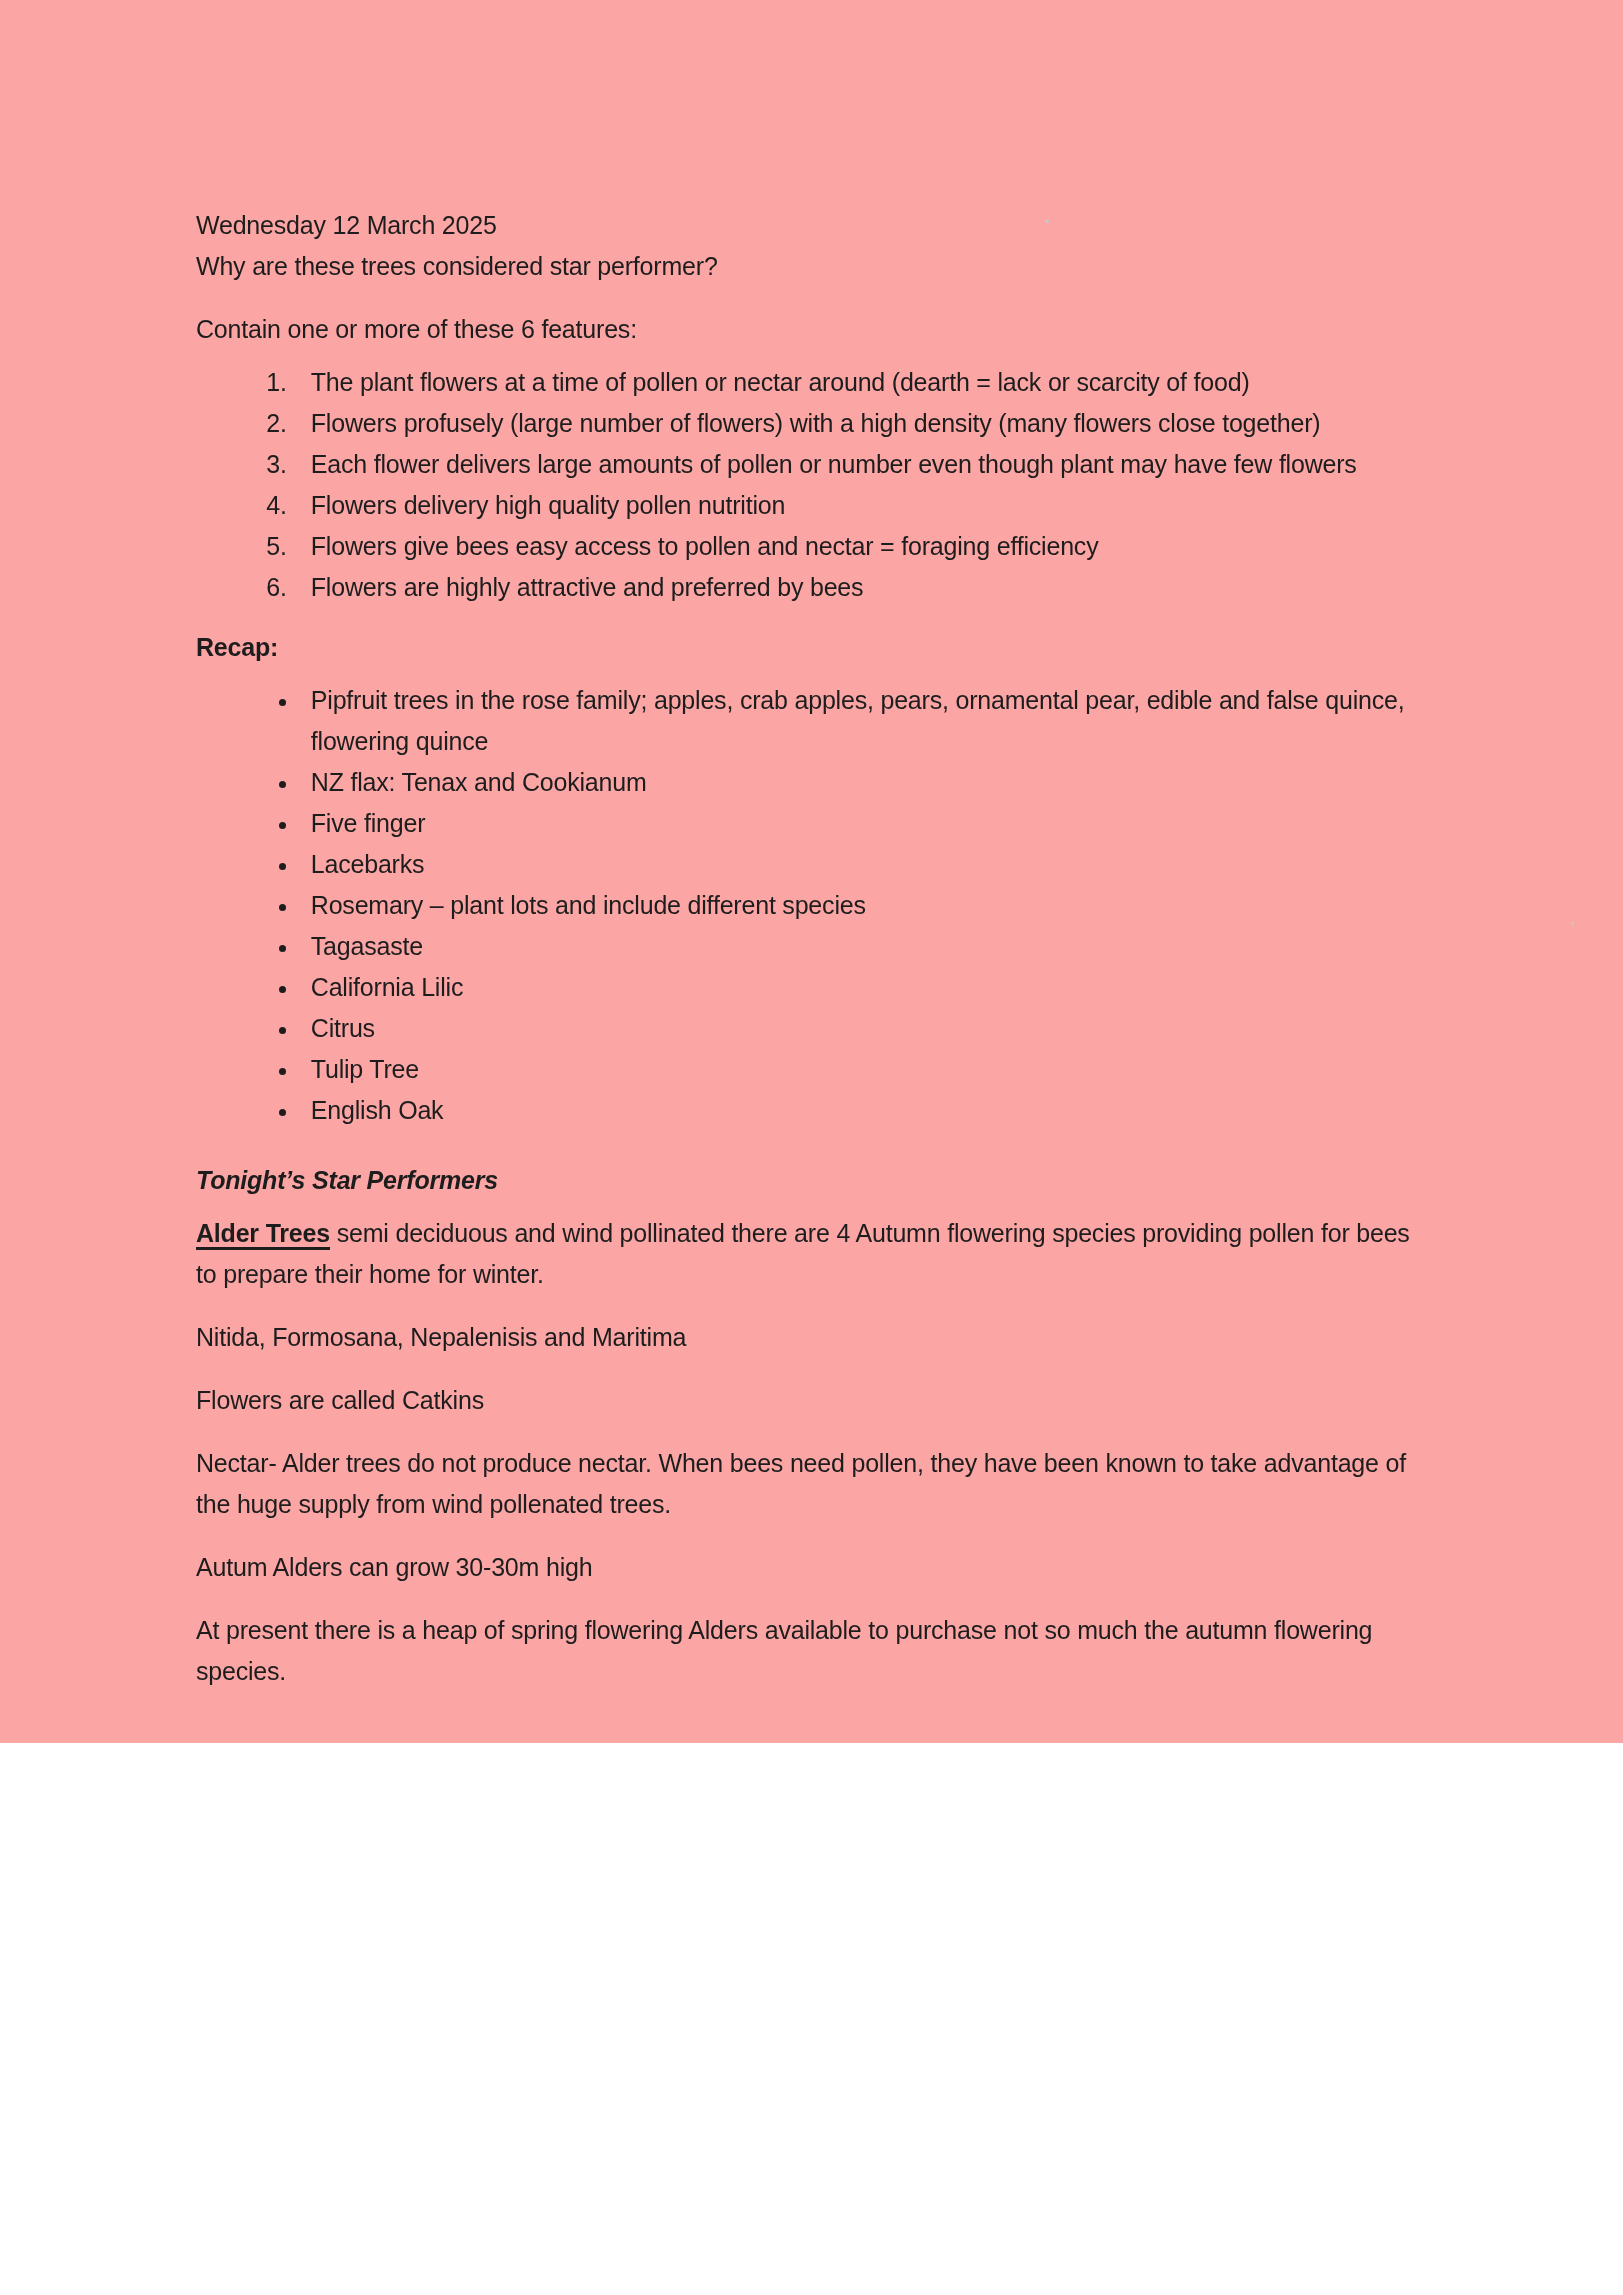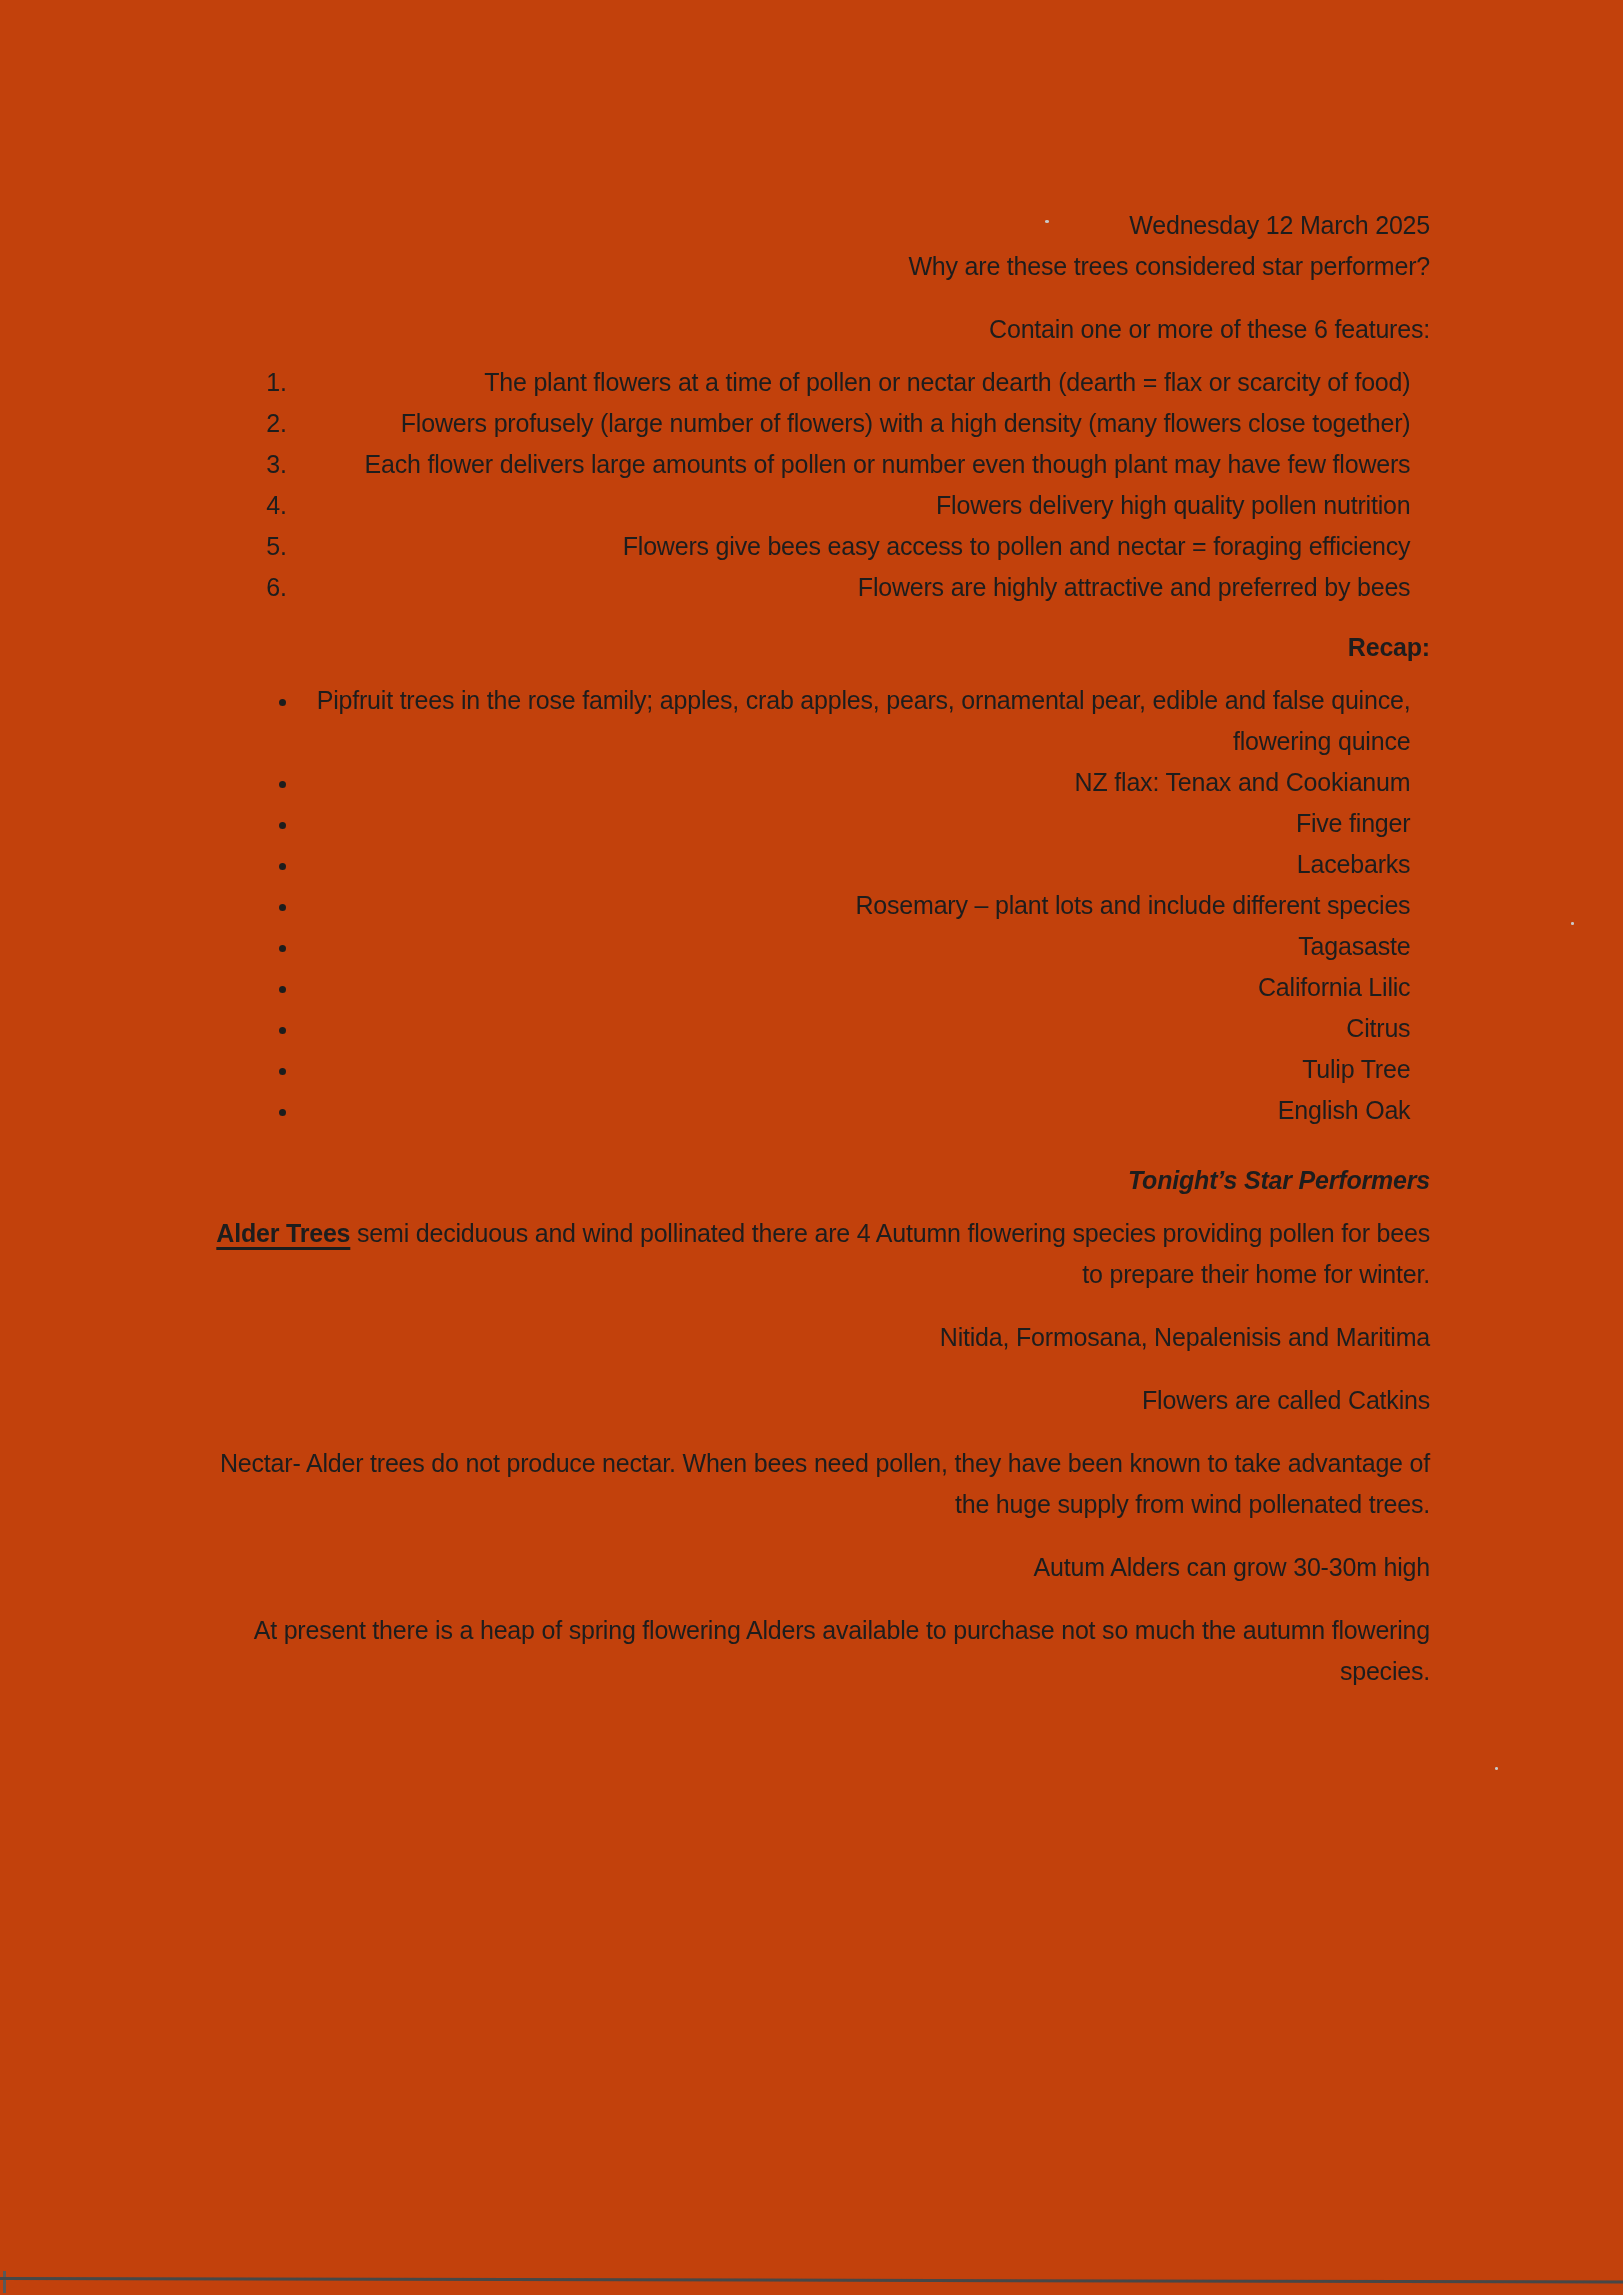--- a/index.html
+++ b/index.html
@@ -3,31 +3,30 @@
 <meta charset="utf-8">
 <style>
   html, body {
     margin: 0;
     padding: 0;
     background: #ffffff;
   }
   .page {
     position: relative;
     width: 1623px;
-    height: 2295px;
-    background: #c2410c;
+    height: 1743px;
+    background: #fca5a5;
     overflow: hidden;
     font-family: "Liberation Sans", sans-serif;
     color: #1d1d1d;
     font-size: 25px;
     line-height: 41px;
     letter-spacing: -0.2px;
     box-sizing: border-box;
     padding: 205px 193px 0 196px;
-    text-align: right;
   }
   p {
     margin: 0 0 22px 0;
   }
   .date-line {
     margin-bottom: 0;
   }
   .doc-title {
     font-size: 33px;
     font-weight: 700;
@@ -105,21 +104,21 @@
 <div class="page">
 
   <p class="date-line">Wednesday 12 March 2025</p>
 
 
   <p>Why are these trees considered star performer?</p>
 
   <p class="lead-para">Contain one or more of these 6 features:</p>
 
   <ol class="features-list">
-    <li>The plant flowers at a time of pollen or nectar dearth (dearth = flax or scarcity of food)</li>
+    <li>The plant flowers at a time of pollen or nectar around (dearth = lack or scarcity of food)</li>
     <li>Flowers profusely (large number of flowers) with a high density (many flowers close together)</li>
     <li>Each flower delivers large amounts of pollen or number even though plant may have few flowers</li>
     <li>Flowers delivery high quality pollen nutrition</li>
     <li>Flowers give bees easy access to pollen and nectar = foraging efficiency</li>
     <li>Flowers are highly attractive and preferred by bees</li>
   </ol>
 
   <p class="recap-heading">Recap:</p>
 
   <ul class="recap-list">

